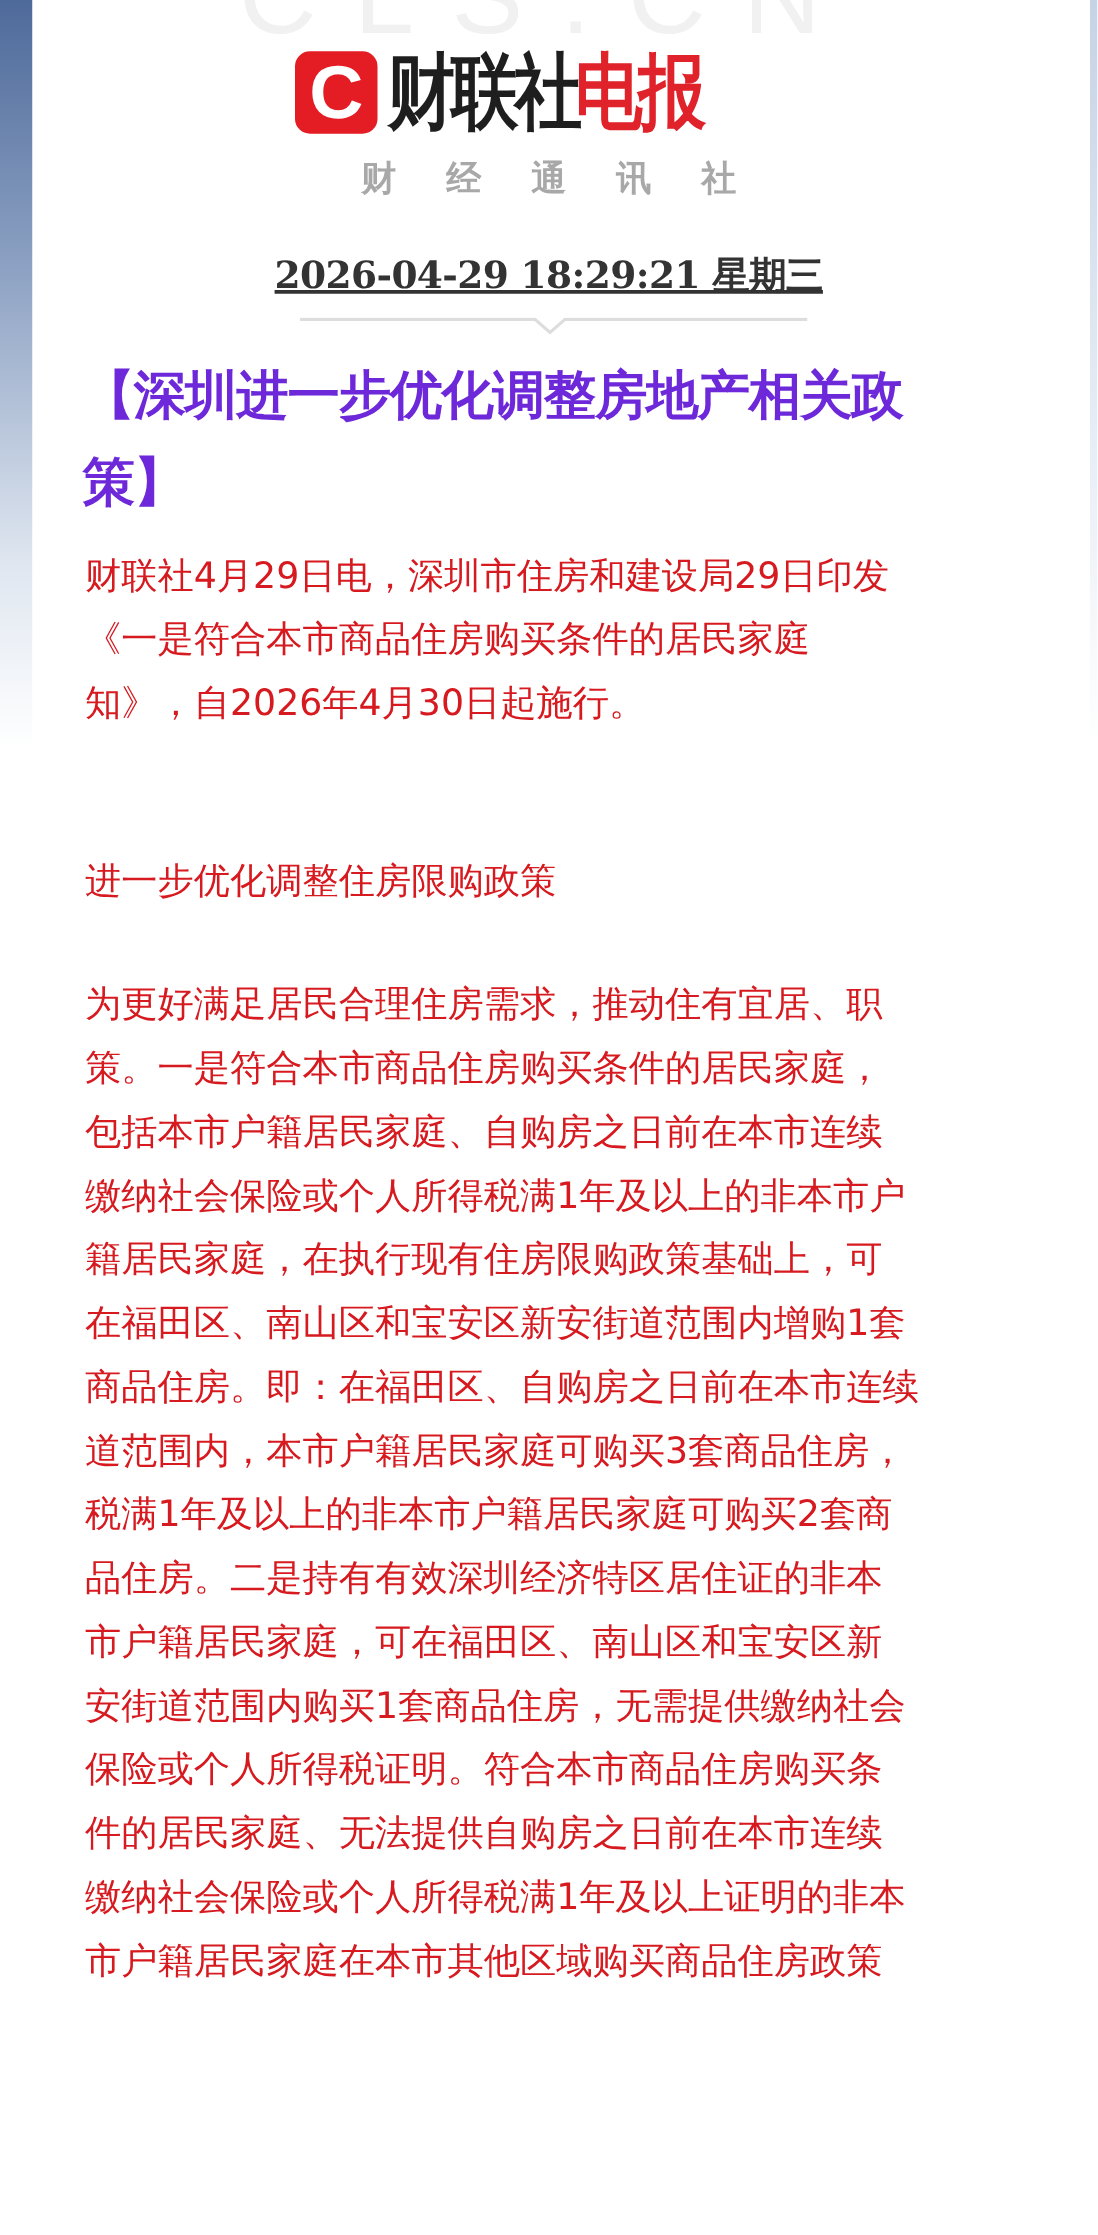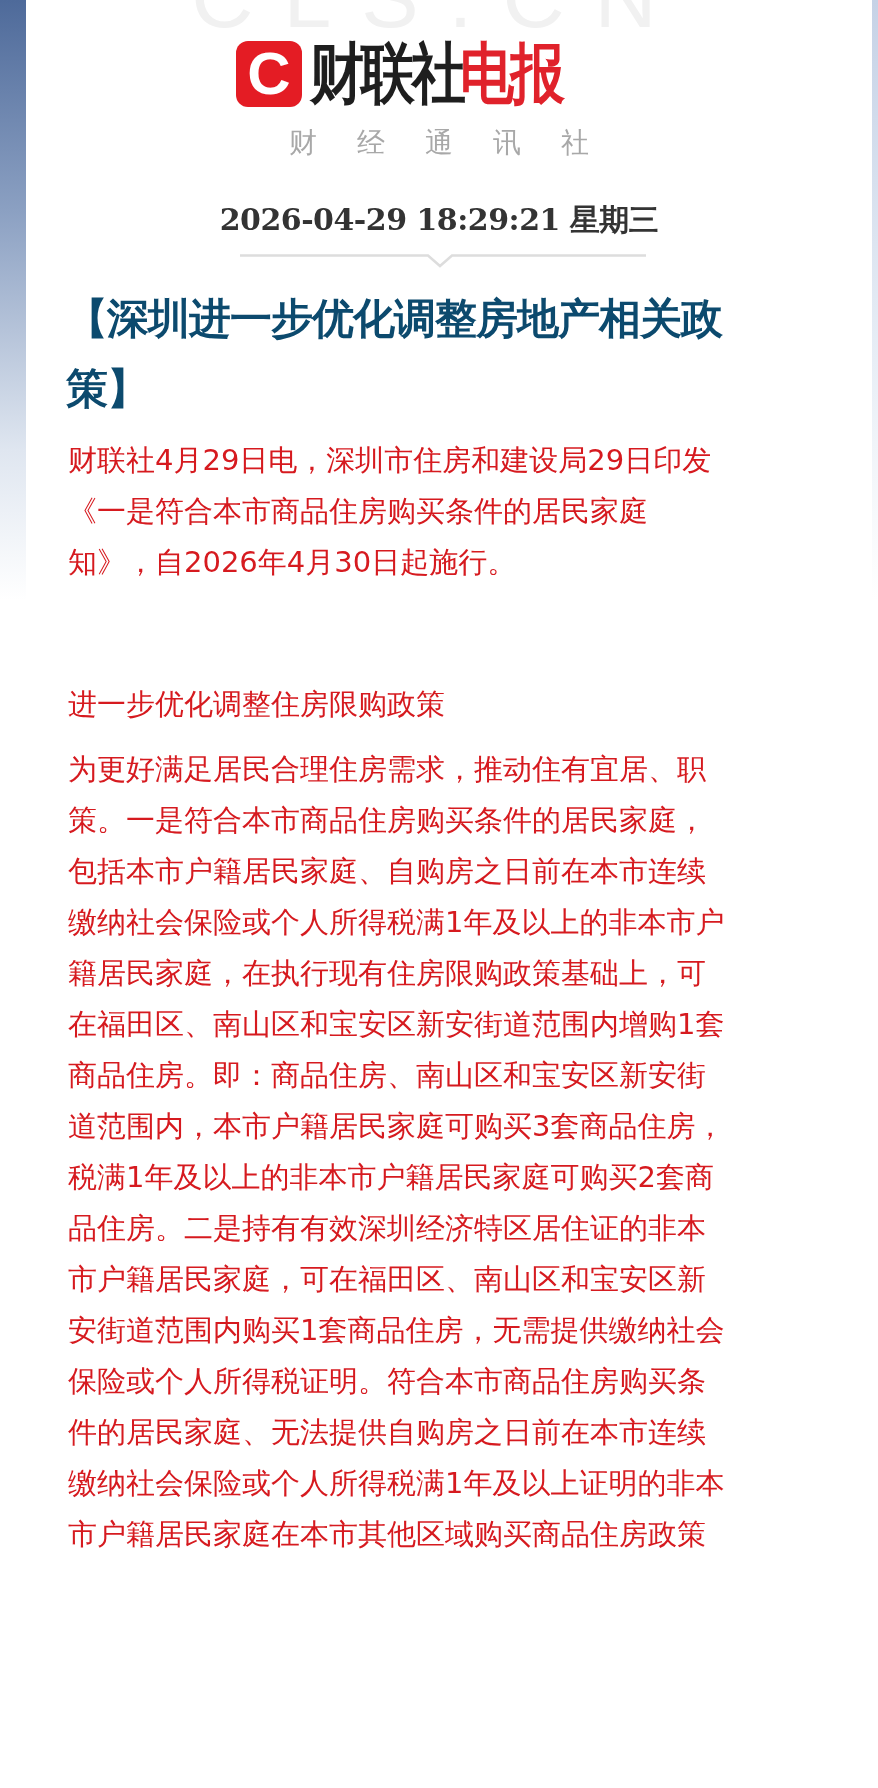--- a/index.html
+++ b/index.html
@@ -35,35 +35,35 @@
   }
   .logo-text-dark, .logo-text-red {
     font-family: "DejaVu Sans", sans-serif; font-weight: 700; font-size: 66px; line-height: 68px;
     letter-spacing: -4px; transform: scaleX(0.82); transform-origin: left center; display: inline-block;
   }
   .logo-text-dark { color: #1e1e1e; margin-left: 8px; }
   .logo-text-red { color: #e0222b; margin-left: -36px; }
   .tagline {
     position: absolute; top: 124px; left: 0; width: 878px; text-align: center;
     color: #a8a8a8; font-size: 28px; letter-spacing: 40px; padding-left: 40px; box-sizing: border-box;
-    font-family: "DejaVu Sans", sans-serif; font-weight: 400;
+    font-family: "DejaVu Sans", sans-serif; font-weight: 700;
   }
   .date {
     position: absolute; top: 200px; left: 0; width: 878px; text-align: center;
     font-family: "DejaVu Serif", "Liberation Serif", serif; font-size: 30px; color: #333333;
-    font-weight: 600; letter-spacing: -0.5px;
+    font-weight: 600; letter-spacing: -0.5px; text-decoration: underline;
   }
   .separator {
     position: absolute; top: 254px; left: 240px; width: 406px; height: 14px;
   }
   .separator svg { display: block; }
   .headline {
     position: absolute; top: 284px; left: 66px; width: 740px;
-    font-family: Liberation Serif, serif; font-weight: 700; font-size: 42px;
-    line-height: 70px; color: #0c4a6e; letter-spacing: -1px; margin: 0;
+    font-family: Liberation Mono, monospace; font-weight: 700; font-size: 42px;
+    line-height: 70px; color: #6d28d9; letter-spacing: -1px; margin: 0;
   }
   .body-text {
     position: absolute; left: 68px; width: 748px;
     font-family: "DejaVu Sans", sans-serif; font-size: 29px; line-height: 51px;
     color: #d61a1f; margin: 0; letter-spacing: 0px;
   }
   .line { display: block; white-space: nowrap; }
 </style>
 </head>
 <body>
@@ -99,28 +99,28 @@
 <p class="body-text" style="top:435px;">
   <span class="line">财联社4月29日电，深圳市住房和建设局29日印发</span>
   <span class="line">《一是符合本市商品住房购买条件的居民家庭</span>
   <span class="line">知》，自2026年4月30日起施行。</span>
 </p>
 
 <p class="body-text" style="top:639px;margin-top:40px;">
   <span class="line">进一步优化调整住房限购政策</span>
 </p>
 
-<p class="body-text" style="top:744px;">
+<p class="body-text" style="top:778px;">
   <span class="line">为更好满足居民合理住房需求，推动住有宜居、职</span>
   <span class="line">策。一是符合本市商品住房购买条件的居民家庭，</span>
   <span class="line">包括本市户籍居民家庭、自购房之日前在本市连续</span>
   <span class="line">缴纳社会保险或个人所得税满1年及以上的非本市户</span>
   <span class="line">籍居民家庭，在执行现有住房限购政策基础上，可</span>
   <span class="line">在福田区、南山区和宝安区新安街道范围内增购1套</span>
-  <span class="line">商品住房。即：商品住房、南山区和宝安区新安街</span>
+  <span class="line">商品住房。即：在福田区、自购房之日前在本市连续</span>
   <span class="line">道范围内，本市户籍居民家庭可购买3套商品住房，</span>
   <span class="line">税满1年及以上的非本市户籍居民家庭可购买2套商</span>
   <span class="line">品住房。二是持有有效深圳经济特区居住证的非本</span>
   <span class="line">市户籍居民家庭，可在福田区、南山区和宝安区新</span>
   <span class="line">安街道范围内购买1套商品住房，无需提供缴纳社会</span>
   <span class="line">保险或个人所得税证明。符合本市商品住房购买条</span>
   <span class="line">件的居民家庭、无法提供自购房之日前在本市连续</span>
   <span class="line">缴纳社会保险或个人所得税满1年及以上证明的非本</span>
   <span class="line">市户籍居民家庭在本市其他区域购买商品住房政策</span>
 </p>

